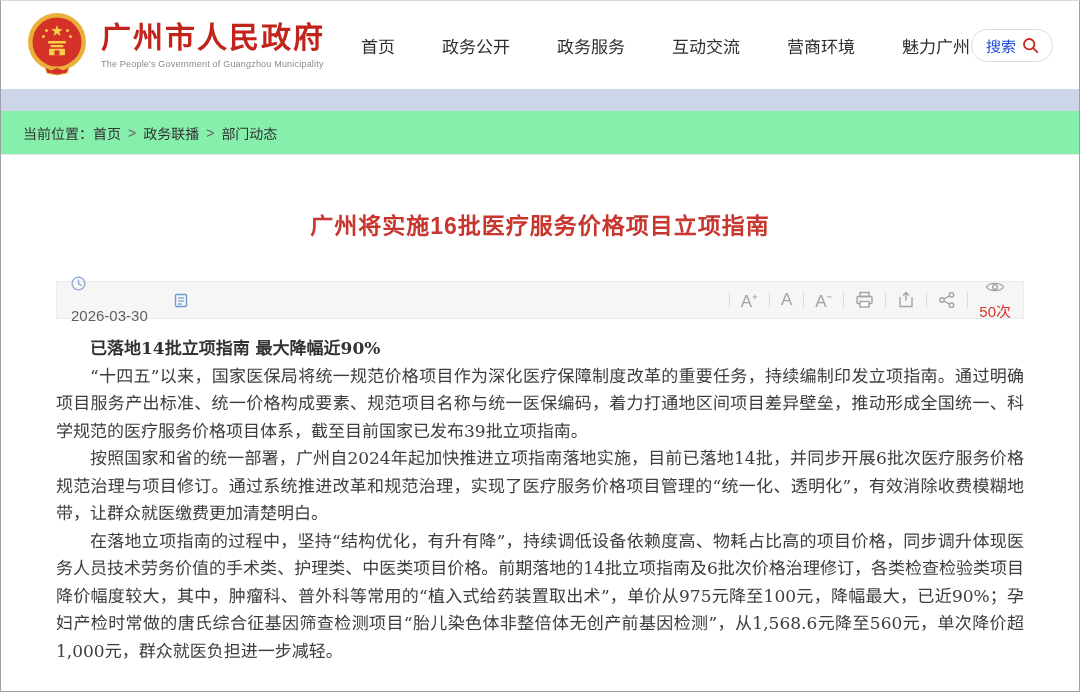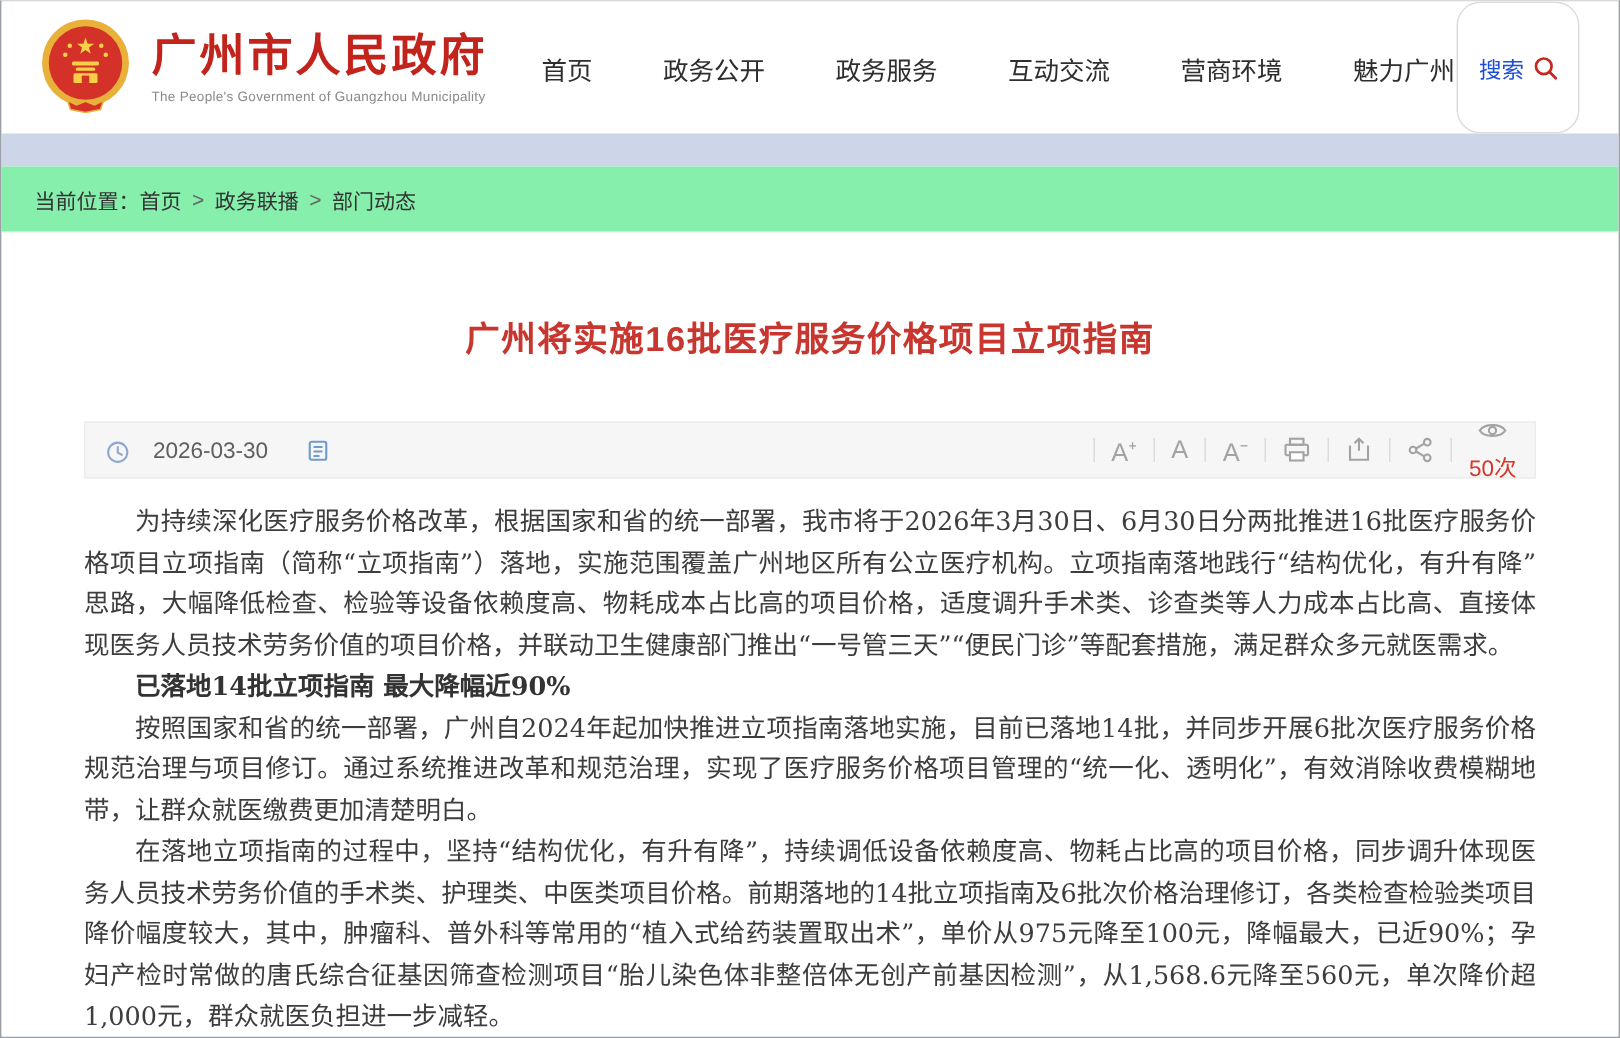--- a/index.html
+++ b/index.html
@@ -13,20 +13,21 @@
     border: 1px solid #9aa0a6;
     border-top-color: #d9d9d9;
     overflow: hidden;
     position: relative;
   }
 
   
   .site-header {
     height: 88px;
     display: flex;
+    align-items: center;
     padding: 0 26px 0 24px;
     background: #ffffff;
   }
   .logo-group { display: flex; align-items: center; gap: 12px; flex: 0 0 auto; }
   .emblem { width: 64px; height: 66px; display: block; }
   .logo-text { display: flex; flex-direction: column; }
   .site-title {
     color: #c2241c;
     font-size: 30px;
     font-weight: bold;
@@ -98,21 +99,21 @@
     height: 38px;
     background: #f6f6f6;
     border: 1px solid #ececec;
     display: flex;
     align-items: center;
     justify-content: space-between;
     padding: 0 12px 0 14px;
     margin-bottom: 16px;
   }
   .meta-left { display: flex; align-items: center; gap: 26px; }
-  .meta-item { display: flex; align-items: flex-end; gap: 16px; font-size: 15px; color: #5f5f5f; }
+  .meta-item { display: flex; align-items: flex-start; gap: 16px; font-size: 15px; color: #5f5f5f; flex-direction: column; }
   .meta-item svg { display: block; }
   .meta-right { display: flex; align-items: center; }
   .tool-btn {
     background: none; border: none; cursor: pointer;
     color: #a3a3a3; font-size: 17px;
     font-family: "Liberation Sans", sans-serif;
     display: flex; align-items: center;
     padding: 0 4px;
   }
   .tool-btn svg { display: block; }
@@ -246,20 +247,20 @@
           <svg width="20" height="14" viewBox="0 0 20 14">
             <path d="M1.5 7 C4.5 2.2, 15.5 2.2, 18.5 7 C15.5 11.8, 4.5 11.8, 1.5 7 Z" fill="none" stroke="#a3a3a3" stroke-width="1.4"></path>
             <circle cx="10" cy="7" r="2.4" fill="none" stroke="#a3a3a3" stroke-width="1.4"></circle>
           </svg>
           <span class="views-count">50次</span>
         </span>
       </div>
     </div>
 
     <div class="article-body">
-      <p>为持续深化医疗服务价格改革，根据国家和省的统一部署，我市将于2026年3月30日、6月30日分两批推进16批医疗服务价格项目立项指南（简称“立项指南”）落地，实施范围覆盖广州地区所有公立医疗机构。立项指南落地践行“结构优化，有升有降”思路，大幅降低检查、检验等设备依赖度高、物耗成本占比高的项目价格，适度调升手术类、诊查类等人力成本占比高、直接体现医务人员技术劳务价值的项目价格，并联动卫生健康部门推出“一号管三天”“便民门诊”等配套措施，满足群众多元就医需求。</p>
       <p class="subhead">已落地14批立项指南 最大降幅近90%</p>
+      <p>“十四五”以来，国家医保局将统一规范价格项目作为深化医疗保障制度改革的重要任务，持续编制印发立项指南。通过明确项目服务产出标准、统一价格构成要素、规范项目名称与统一医保编码，着力打通地区间项目差异壁垒，推动形成全国统一、科学规范的医疗服务价格项目体系，截至目前国家已发布39批立项指南。</p>
       <p>按照国家和省的统一部署，广州自2024年起加快推进立项指南落地实施，目前已落地14批，并同步开展6批次医疗服务价格规范治理与项目修订。通过系统推进改革和规范治理，实现了医疗服务价格项目管理的“统一化、透明化”，有效消除收费模糊地带，让群众就医缴费更加清楚明白。</p>
       <p>在落地立项指南的过程中，坚持“结构优化，有升有降”，持续调低设备依赖度高、物耗占比高的项目价格，同步调升体现医务人员技术劳务价值的手术类、护理类、中医类项目价格。前期落地的14批立项指南及6批次价格治理修订，各类检查检验类项目降价幅度较大，其中，肿瘤科、普外科等常用的“植入式给药装置取出术”，单价从975元降至100元，降幅最大，已近90%；孕妇产检时常做的唐氏综合征基因筛查检测项目“胎儿染色体非整倍体无创产前基因检测”，从1,568.6元降至560元，单次降价超1,000元，群众就医负担进一步减轻。</p>
     </div>
   </main>
 
 </div>
 
 </body></html>

